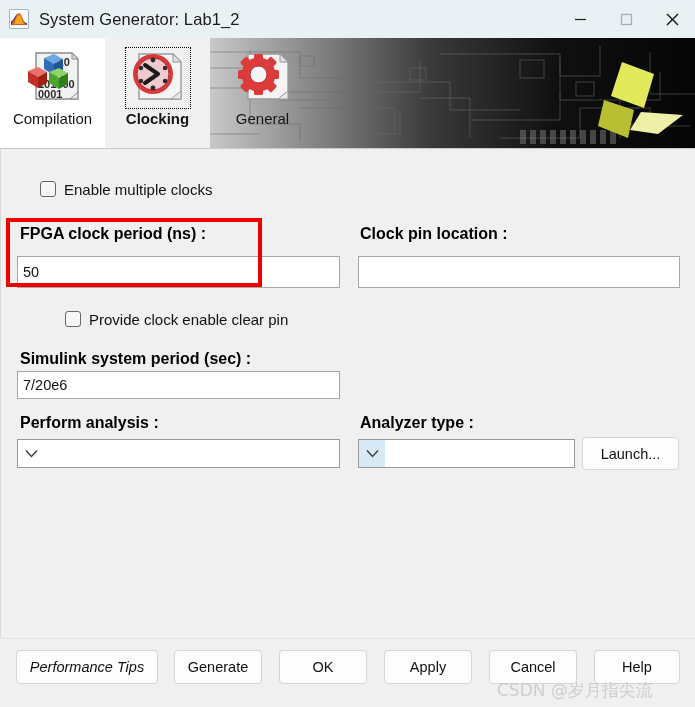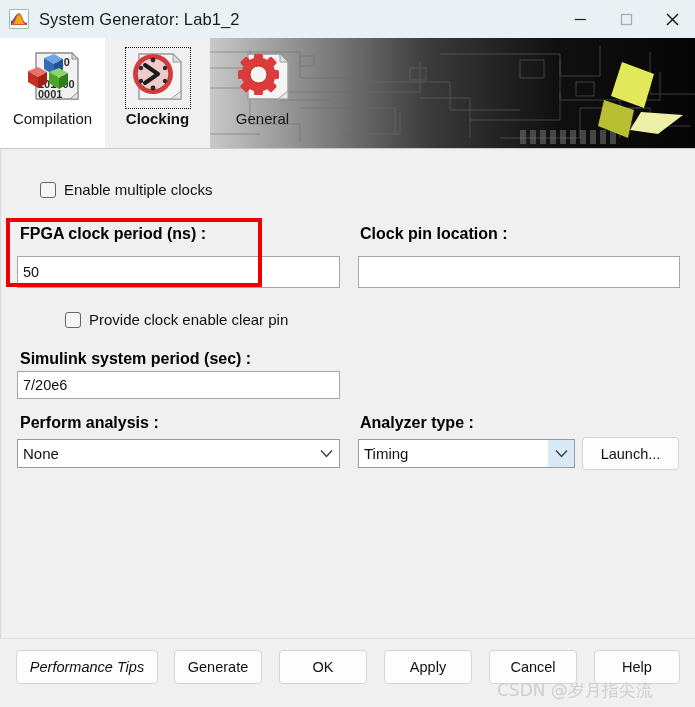--- a/index.html
+++ b/index.html
@@ -84,21 +84,21 @@
 
   .row-label{
     position:absolute;font-size:16px;font-weight:bold;color:#000;white-space:nowrap;
   }
   .field{
     position:absolute;box-sizing:border-box;
     background:#ffffff;border:1px solid #a6a6a6;
     font-size:14.5px;color:#111;
     display:flex;align-items:center;padding-left:5px;
   }
-  .cbrow{position:absolute;display:flex;align-items:flex-end;padding-left:20px;}
+  .cbrow{position:absolute;display:flex;align-items:flex-start;padding-left:20px;}
   .cbox{
     width:16px;height:16px;box-sizing:border-box;
     border:1px solid #666;border-radius:3px;background:#f6f6f6;flex:none;
   }
   .cblabel{font-size:15px;color:#111;margin-left:8px;white-space:nowrap;}
 
   .combo{
     position:absolute;box-sizing:border-box;
     background:#ffffff;border:1px solid #9a9a9a;
     display:flex;align-items:center;
@@ -320,31 +320,29 @@
     <div class="cbrow" style="left:19px;top:162px;margin-left:25px;">
       <span class="cbox"></span>
       <span class="cblabel">Provide clock enable clear pin</span>
     </div>
 
     <div class="row-label" style="left:19px;top:201px;">Simulink system period (sec) :</div>
     <div class="field" style="left:16px;top:222px;width:323px;height:28px;">7/20e6</div>
 
     <div class="row-label" style="left:19px;top:265px;">Perform analysis :</div>
     <div class="combo" style="left:16px;top:290px;width:323px;height:29px;">
-      <span class="ctext">None</span>
       <span class="carrow">
         <svg width="13" height="9" viewBox="0 0 13 9">
             <path d="M1 1.5 L6.5 7.5 L12 1.5" fill="none" stroke="#3d3d3d" stroke-width="1.4"></path>
           </svg>
       </span>
     </div>
 
     <div class="row-label" style="left:359px;top:265px;">Analyzer type :</div>
     <div class="combo blue" style="left:357px;top:290px;width:217px;height:29px;">
-      <span class="ctext">Timing</span>
       <span class="carrow">
         <svg width="13" height="9" viewBox="0 0 13 9">
             <path d="M1 1.5 L6.5 7.5 L12 1.5" fill="none" stroke="#3d3d3d" stroke-width="1.4"></path>
           </svg>
       </span>
     </div>
 
     <div class="btn" style="left:581px;top:288px;width:97px;height:33px;">Launch...</div>
 
   </div>

